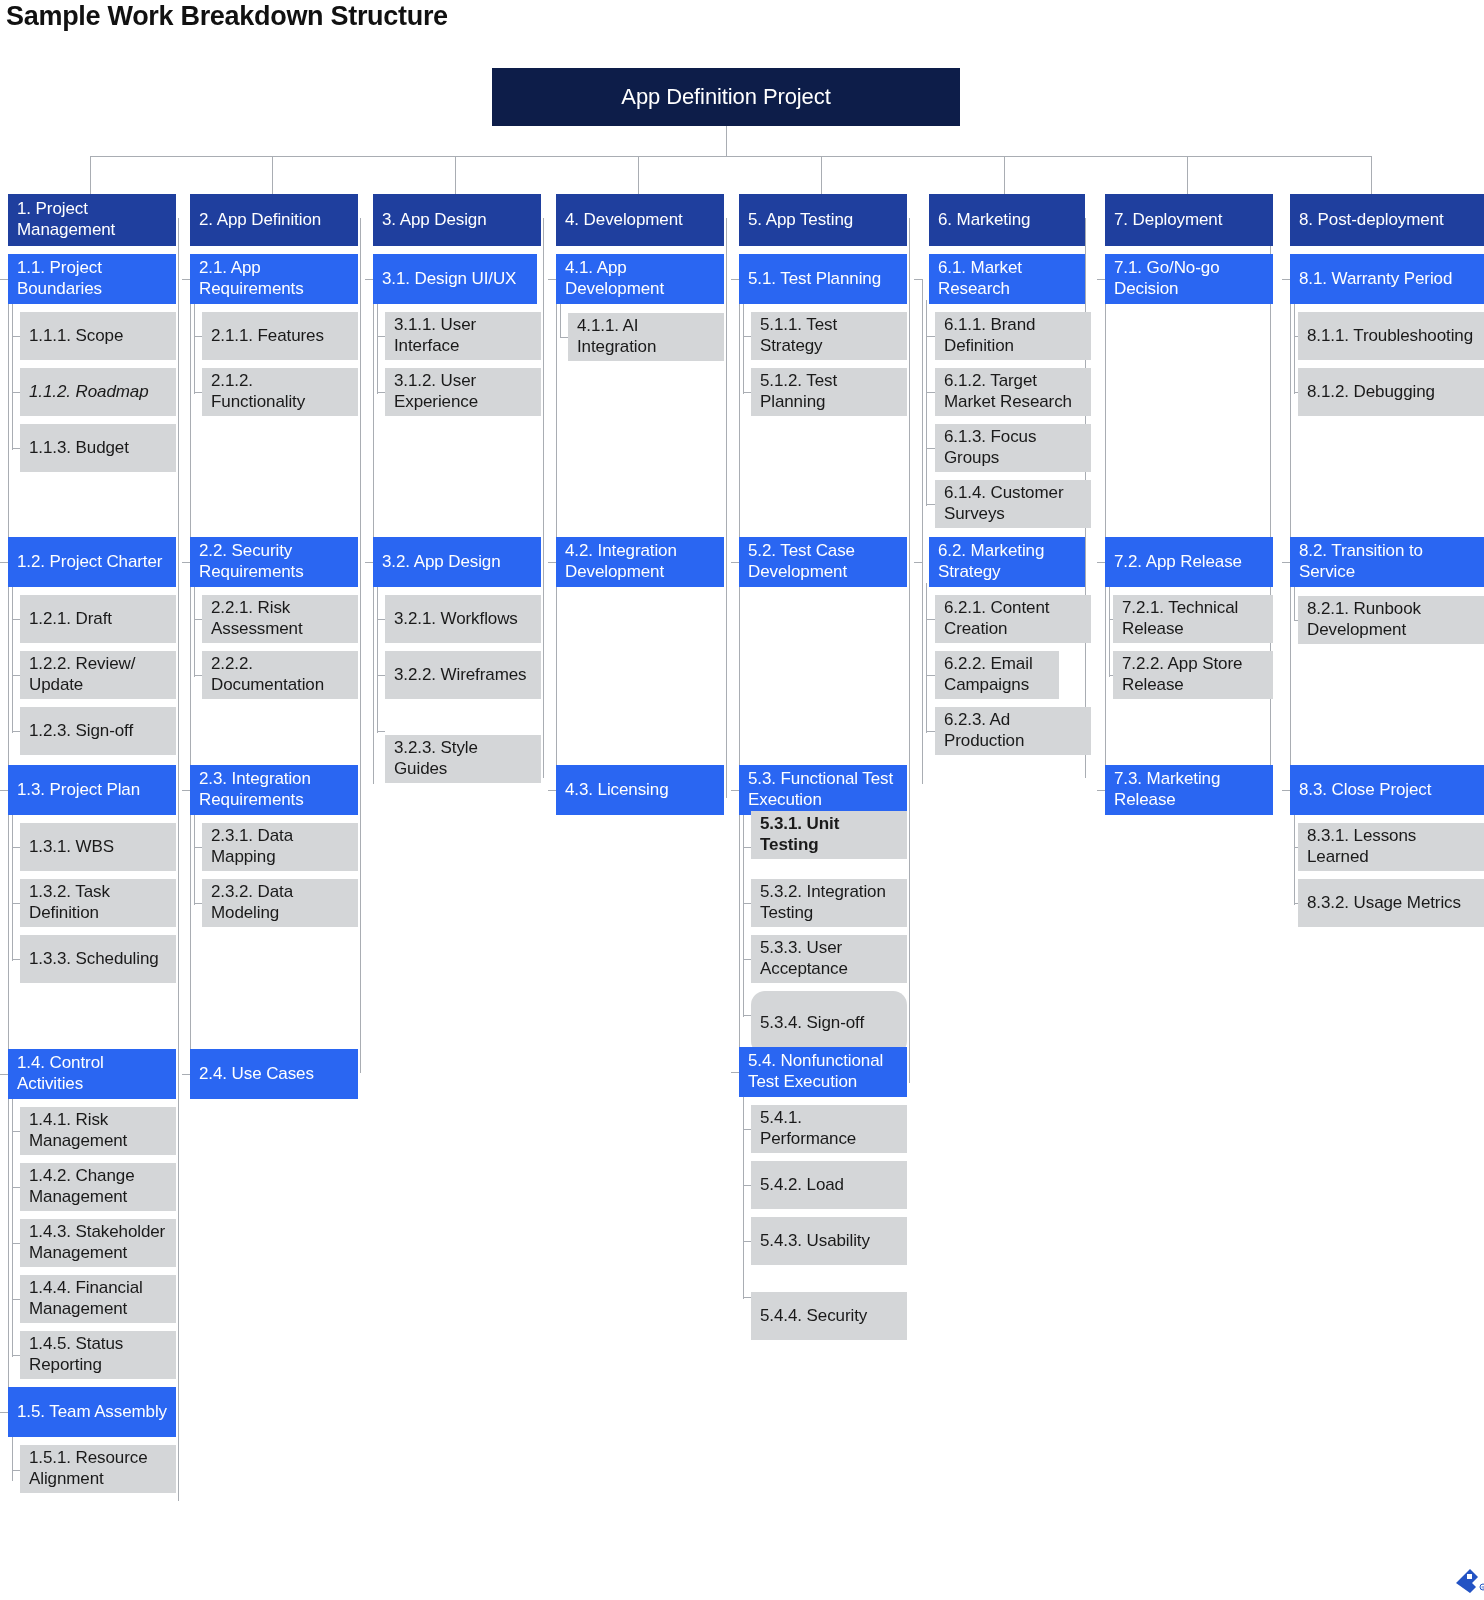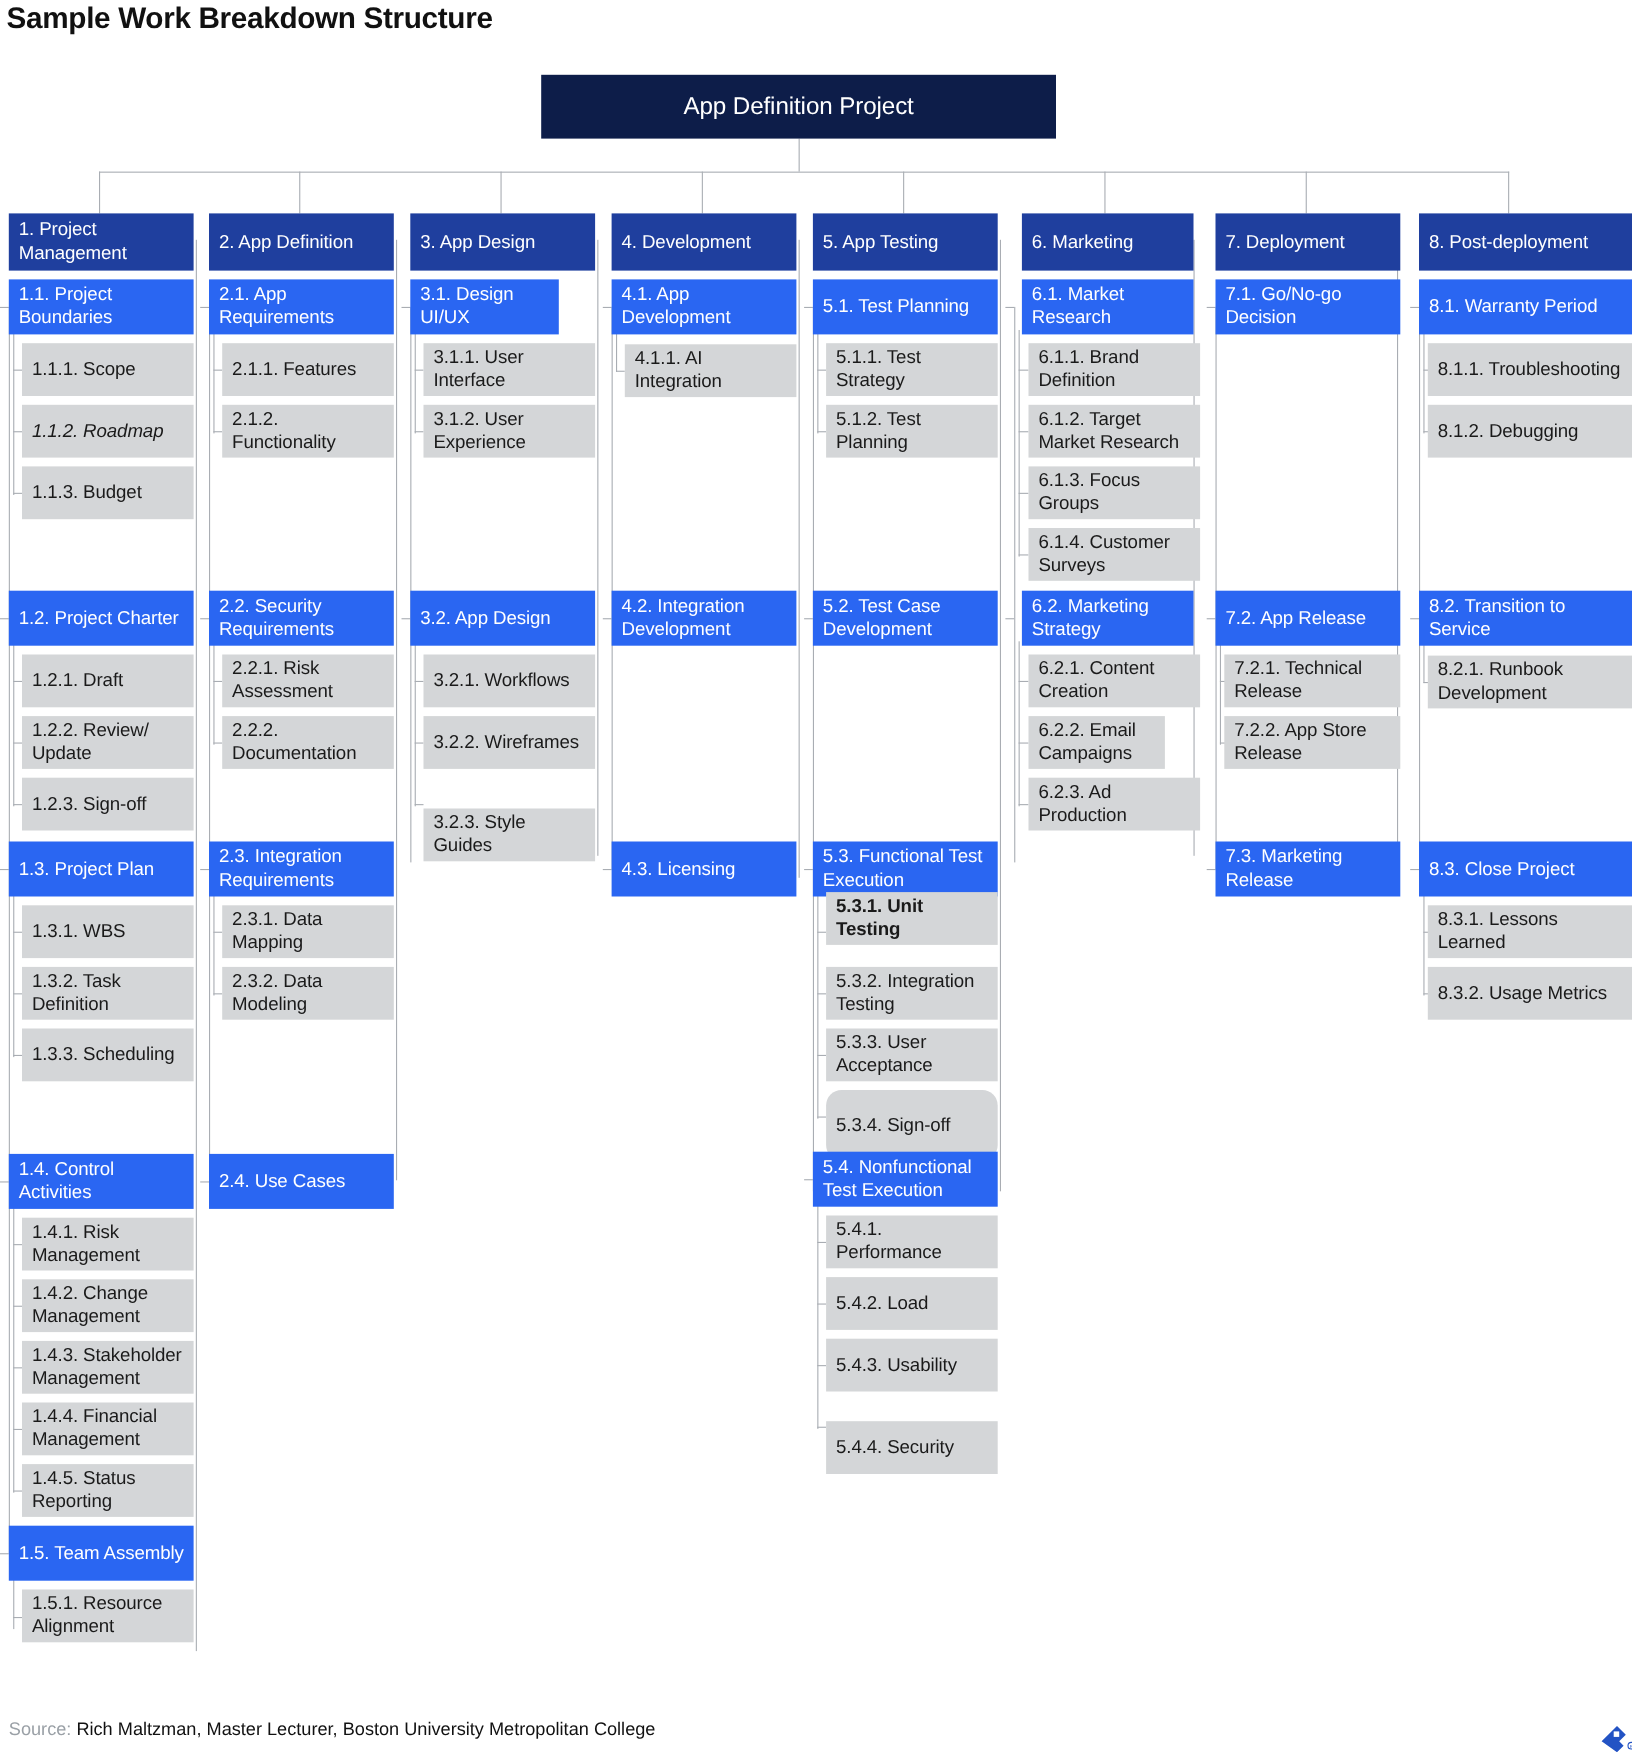--- a/index.html
+++ b/index.html
@@ -304,21 +304,21 @@
     <span class="lbl">2.3.2. Data Modeling</span>
     </div>
 
   <div class="node lvl2" style="left:190px; top:1049px; width:168px; height:50px;">
     <span class="lbl">2.4. Use Cases</span>
     </div>
 
   <div class="node lvl1" style="left:373px; top:194px; width:168px; height:52px;">
     <span class="lbl">3. App Design</span>
     </div>
-  <div class="node lvl2" style="left:373px; top:254px; width:135px; height:50px;align-items:flex-end;">
+  <div class="node lvl2" style="left:373px; top:254px; width:164px; height:50px;">
     <span class="lbl">3.1. Design UI/UX</span>
     </div>
   <div class="node lvl3" style="left:385px; top:312px; width:156px; height:48px;">
     <span class="lbl">3.1.1. User Interface</span>
     </div>
   <div class="node lvl3" style="left:385px; top:368px; width:156px; height:48px;">
     <span class="lbl">3.1.2. User Experience</span>
     </div>
 
   <div class="node lvl2" style="left:373px; top:537px; width:168px; height:50px;">
@@ -476,21 +476,20 @@
   <div class="node lvl2" style="left:1290px; top:765px; width:200px; height:50px;">
     <span class="lbl">8.3. Close Project</span>
     </div>
   <div class="node lvl3" style="left:1298px; top:823px; width:192px; height:48px;">
     <span class="lbl">8.3.1. Lessons Learned</span>
     </div>
   <div class="node lvl3" style="left:1298px; top:879px; width:192px; height:48px;">
     <span class="lbl">8.3.2. Usage Metrics</span>
     </div>
 
-  <div class="source-line"><span class="src-label">Source:</span><span> Rich Maltzman, Master Lecturer, Boston University Metropolitan College</span></div>
 
   <div class="logo-mark">
     <svg viewBox="0 0 40 48" width="40" height="48" aria-hidden="true">
       <g fill="#2353c4">
         <path d="M8 34 L22 20 L30 28 L24 34 L28 38 L22 44 Z"></path>
         <rect x="19" y="25" width="5" height="5" fill="#ffffff"></rect>
       </g>
       <circle cx="35" cy="38" r="3" fill="none" stroke="#2353c4" stroke-width="1"></circle>
       <text x="35" y="40" font-size="4" fill="#2353c4" text-anchor="middle" font-family="Liberation Sans, sans-serif">R</text>
     </svg>

